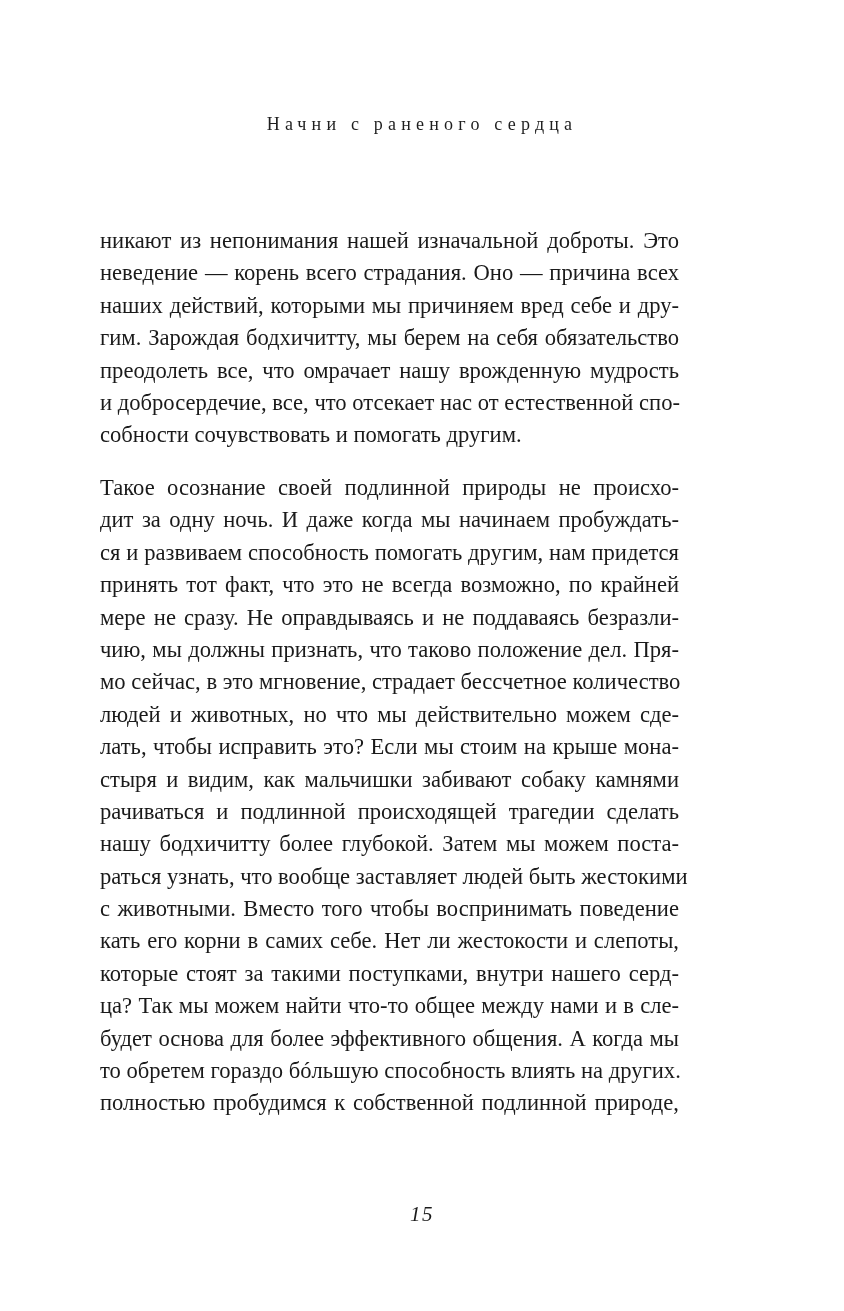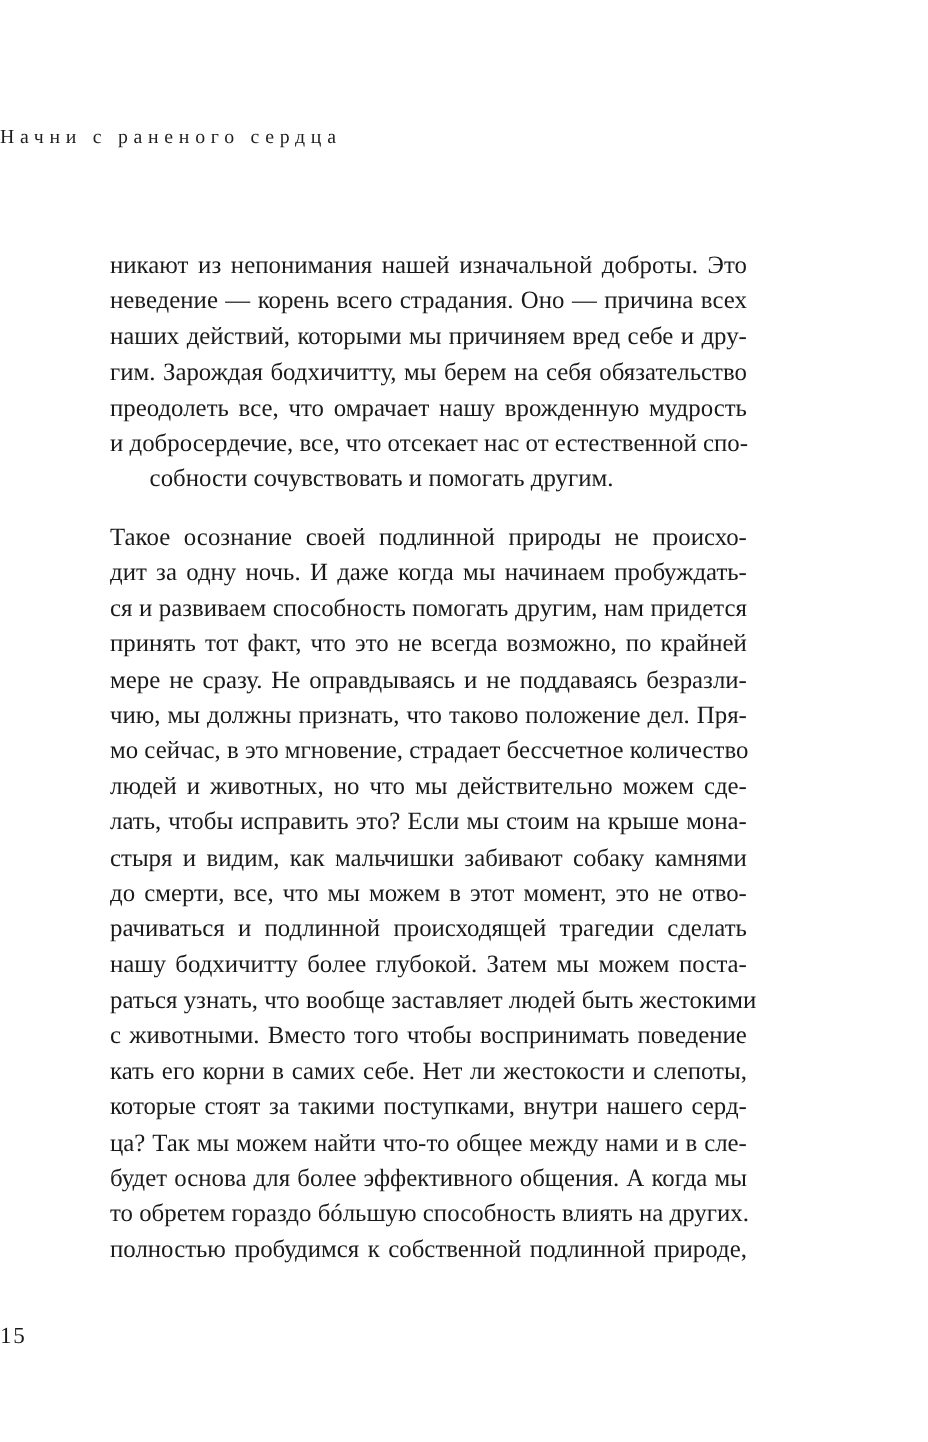--- a/index.html
+++ b/index.html
@@ -13,53 +13,54 @@
       position: relative;
       overflow: hidden;
       color: #1a1a1a;
       font-family: "Liberation Serif", "DejaVu Serif", serif;
     }
     .running-head {
       position: absolute;
       top: 114px;
       left: 0;
       width: 844px;
+      text-align: center;
       font-size: 18px;
       letter-spacing: 5.2px;
       color: #1e1e1e;
     }
     .text-block {
       position: absolute;
       left: 100px;
       width: 579px;
       font-size: 22.6px;
       line-height: 32.4px;
     }
     .line {
       display: block;
       white-space: nowrap;
       text-align: justify;
       text-align-last: justify;
       height: 32.4px;
     }
     .line.last {
       text-align-last: left;
-      margin-left: 36px;
     }
     #para-1 { top: 225px; }
     #para-2 { top: 472px; }
     .page-number {
       position: absolute;
       top: 1202px;
       left: 0;
       width: 844px;
-      text-align: left;
+      text-align: center;
       font-size: 21px;
       letter-spacing: 1.5px;
       color: #1a1a1a;
+      font-style: italic;
     }
   </style>
 </head>
 <body>
 
 <div class="running-head">Начни с раненого сердца</div>
 
 <div class="text-block" id="para-1">
   <span class="line">никают из непонимания нашей изначальной доброты. Это</span>
   <span class="line">неведение — корень всего страдания. Оно — причина всех</span>
@@ -74,21 +75,20 @@
   <span class="line">Такое осознание своей подлинной природы не происхо-</span>
   <span class="line">дит за одну ночь. И даже когда мы начинаем пробуждать-</span>
   <span class="line">ся и развиваем способность помогать другим, нам придется</span>
   <span class="line">принять тот факт, что это не всегда возможно, по крайней</span>
   <span class="line">мере не сразу. Не оправдываясь и не поддаваясь безразли-</span>
   <span class="line">чию, мы должны признать, что таково положение дел. Пря-</span>
   <span class="line">мо сейчас, в это мгновение, страдает бессчетное количество</span>
   <span class="line">людей и животных, но что мы действительно можем сде-</span>
   <span class="line">лать, чтобы исправить это? Если мы стоим на крыше мона-</span>
   <span class="line">стыря и видим, как мальчишки забивают собаку камнями</span>
-  <span class="line">до смерти, все, что мы можем в этот момент, это не отво-</span>
   <span class="line">рачиваться и подлинной происходящей трагедии сделать</span>
   <span class="line">нашу бодхичитту более глубокой. Затем мы можем поста-</span>
   <span class="line">раться узнать, что вообще заставляет людей быть жестокими</span>
   <span class="line">с животными. Вместо того чтобы воспринимать поведение</span>
   <span class="line">кать его корни в самих себе. Нет ли жестокости и слепоты,</span>
   <span class="line">которые стоят за такими поступками, внутри нашего серд-</span>
   <span class="line">ца? Так мы можем найти что-то общее между нами и в сле-</span>
   <span class="line">будет основа для более эффективного общения. А когда мы</span>
   <span class="line">то обретем гораздо бóльшую способность влиять на других.</span>
   <span class="line">полностью пробудимся к собственной подлинной природе,</span>

